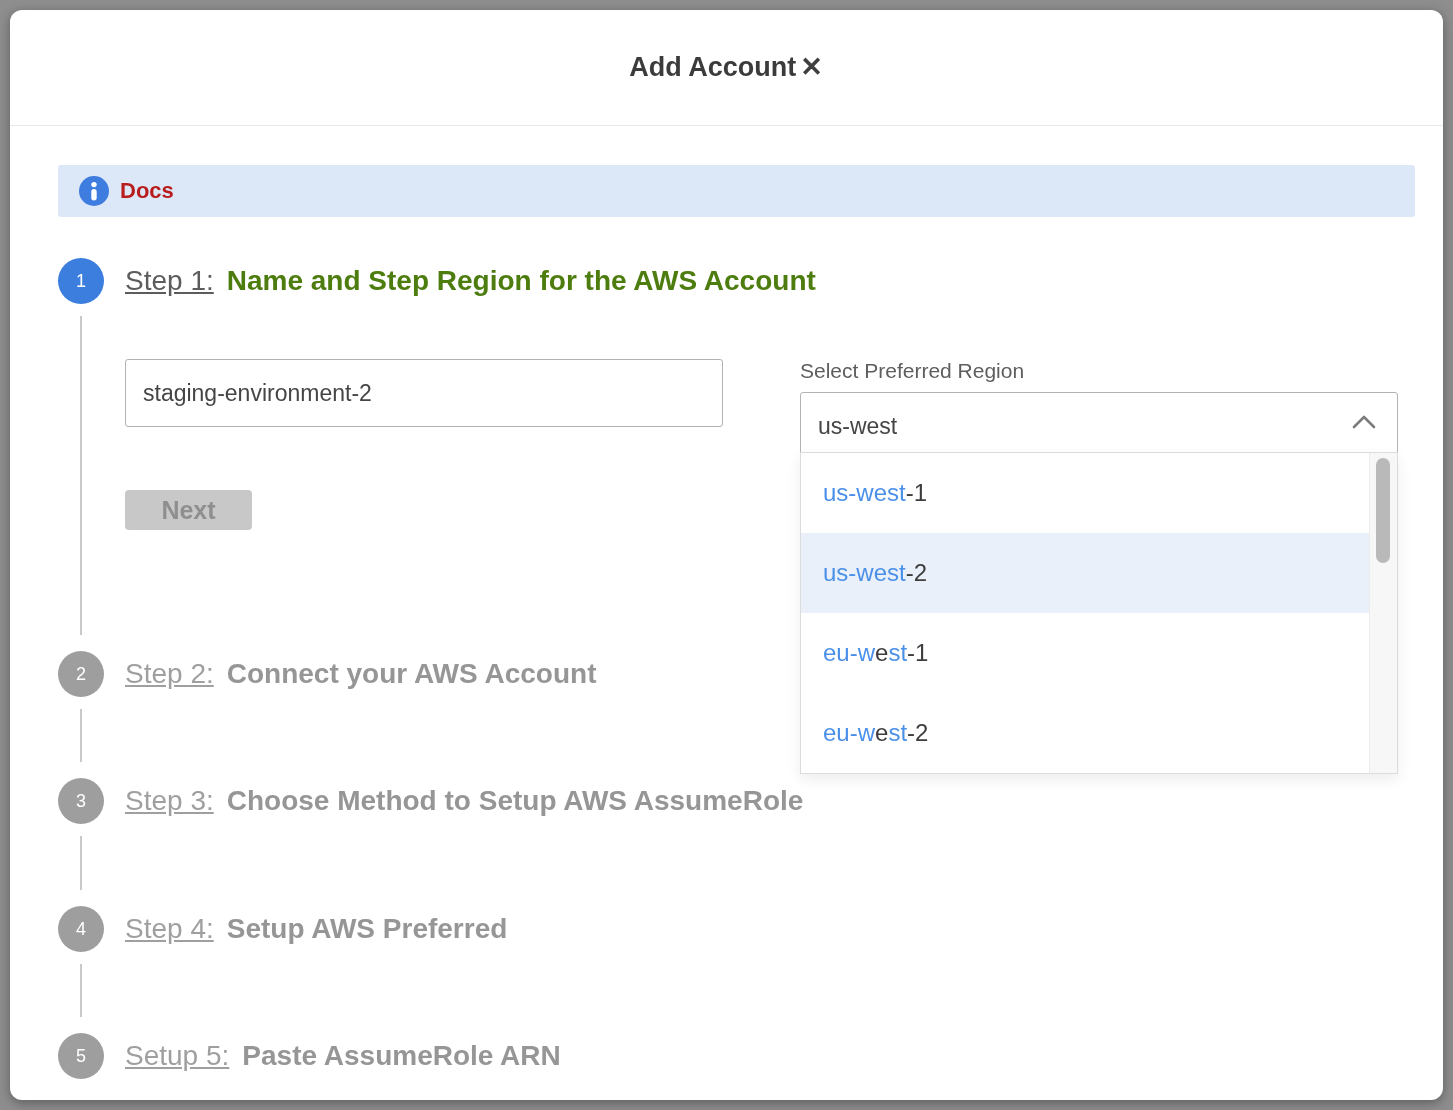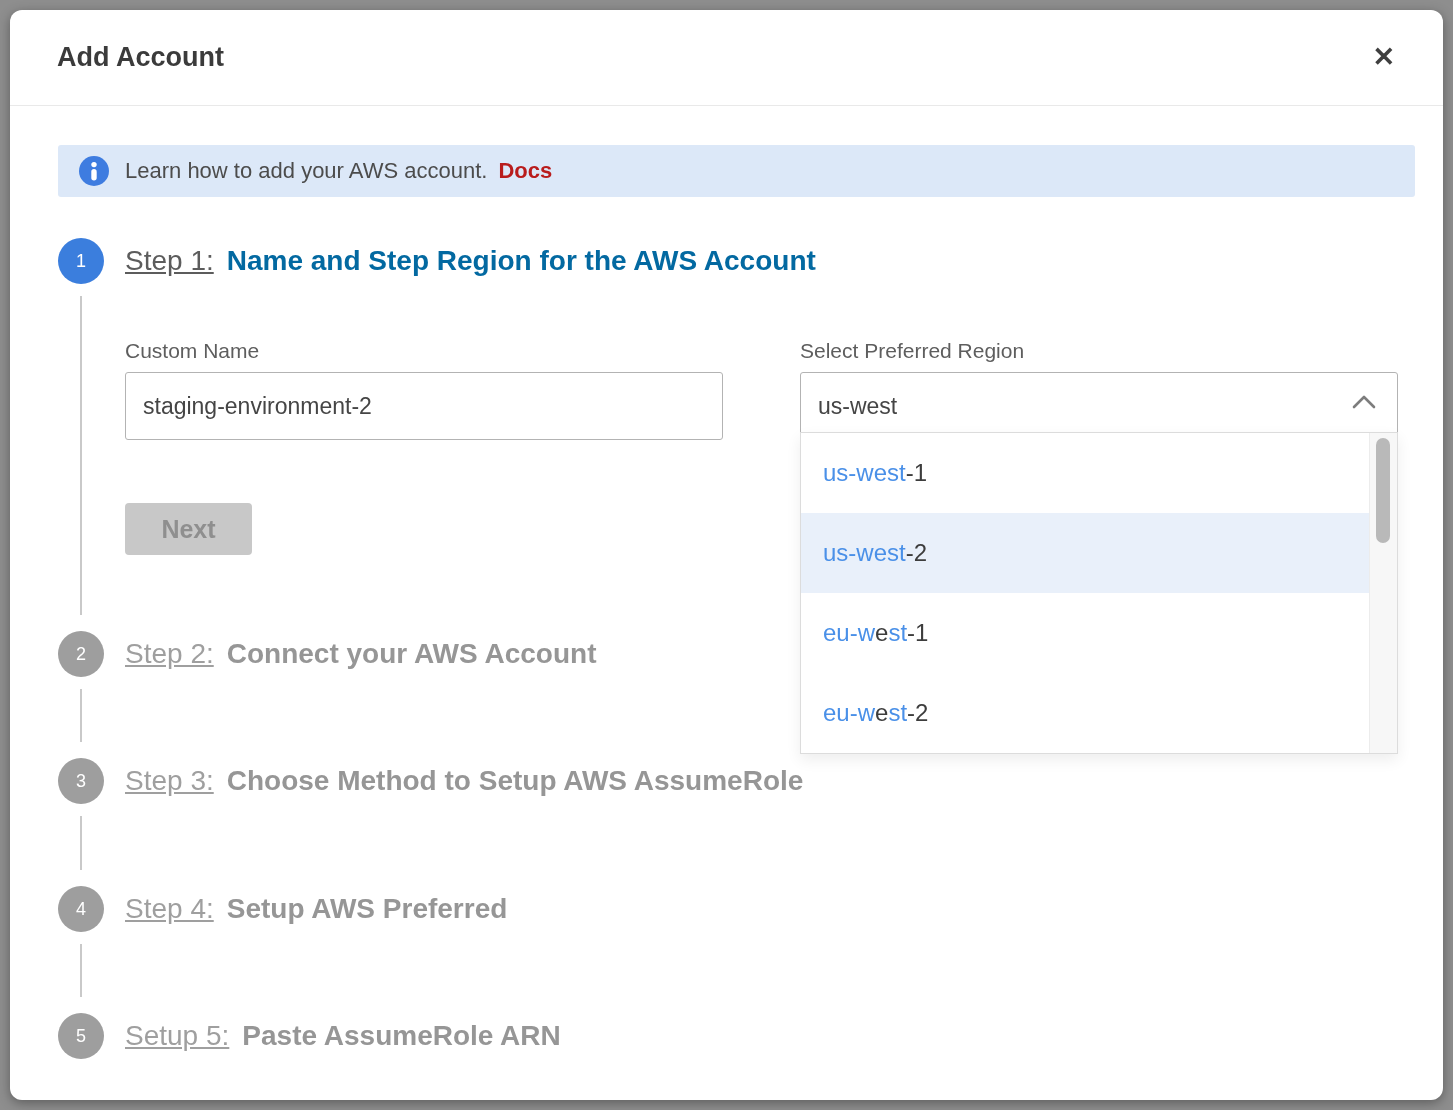--- a/index.html
+++ b/index.html
@@ -14,22 +14,22 @@
     position: relative;
     width: 1433px; height: 1090px;
     margin: 10px;
     background: #ffffff;
     border-radius: 12px;
     overflow: hidden;
     box-shadow: 0 3px 12px rgba(0,0,0,0.35);
   }
   
   .modal-header {
-    height: 96px;
-    display: flex; align-items: center; justify-content: space-between;
+    height: 116px;
+    display: flex; align-items: center; justify-content: center;
     padding: 0 44px 0 47px;
     border-bottom: 1px solid #e9e9e9;
   }
   .modal-title { font-size: 27px; font-weight: 600; color: #3b3b3b; }
   .close-btn {
     background: none; border: none; padding: 4px;
     cursor: pointer; line-height: 1;
   }
   .close-btn span { font-size: 27px; font-weight: 600; color: #3f3f3f; }
   
@@ -58,41 +58,41 @@
   .step-line {
     width: 2px; flex: 1; min-height: 18px;
     background: #c9c9c9;
     margin-top: 12px; margin-bottom: 16px;
   }
   .step-content { margin-left: 21px; flex: 1; }
   .step-heading { font-size: 28px; line-height: 46px; white-space: nowrap; }
   .step-prefix { color: #9f9f9f; text-decoration: underline; }
   .step-title { color: #969696; font-weight: 600; margin-left: 13px; }
   .step.active .step-prefix { color: #5c5c5c; }
-  .step.active .step-title { color: #0369a1; }
+  .step.active .step-title { color: #4d7c0f; }
   .step-1 { min-height: 393px; }
   .step-2 { min-height: 127px; }
   .step-3 { min-height: 128px; }
   .step-4 { min-height: 127px; }
   .step-5 { min-height: 70px; }
   
   .form-row { display: flex; margin-top: 55px; }
   .form-col { width: 598px; }
   .col-right { margin-left: 77px; position: relative; }
   .field-label { font-size: 21px; color: #5e5e5e; margin-bottom: 9px; }
   .text-input {
     width: 100%; height: 68px;
     border: 1px solid #b3b3b3; border-radius: 3px;
     font-size: 23px; color: #454545;
     padding: 0 17px;
     font-family: inherit; background: #fff; outline: none;
   }
   .next-btn {
     margin-top: 63px;
-    width: 127px; height: 52px;
+    width: 127px; height: 40px;
     background: #c8c8c8; border: none; border-radius: 4px;
     color: #8f8f8f; font-size: 25px; font-weight: bold;
     font-family: inherit;
   }
   
   .select-wrap { position: relative; }
   .select-input { padding-right: 64px; }
   .chevron {
     position: absolute; right: 22px; top: 22px;
     pointer-events: auto; cursor: pointer; line-height: 0;
@@ -146,39 +146,37 @@
   <div class="modal-body">
 
     <div class="banner">
       <span class="banner-icon">
         <svg viewBox="0 0 30 30" width="30" height="30">
           <circle cx="15" cy="15" r="15" fill="#3e7ce0"></circle>
           <circle cx="15" cy="8.6" r="2.7" fill="#ffffff"></circle>
           <rect x="12.3" y="13" width="5.4" height="11.4" rx="2.7" fill="#ffffff"></rect>
         </svg>
       </span>
-      <span class="banner-text">Learn how to add your AWS account.</span>
       <a class="banner-link">Docs</a>
     </div>
 
     <div class="steps">
 
       <div class="step step-1 active">
         <div class="step-rail">
           <div class="step-circle">1</div>
           <div class="step-line"></div>
         </div>
         <div class="step-content">
           <div class="step-heading">
             <span class="step-prefix">Step 1:</span><span class="step-title">Name and Step Region for the AWS Account</span>
           </div>
 
           <div class="form-row">
             <div class="form-col col-left">
-              <div class="field-label">Custom Name</div>
               <input class="text-input" type="text" value="staging-environment-2" style="">
               <button class="next-btn">Next</button>
             </div>
 
             <div class="form-col col-right">
               <div class="field-label">Select Preferred Region</div>
               <div class="select-wrap">
                 <input class="text-input select-input" type="text" value="us-west" style="">
                 <span class="chevron">
                   <svg width="24" height="15" viewBox="0 0 24 15">

